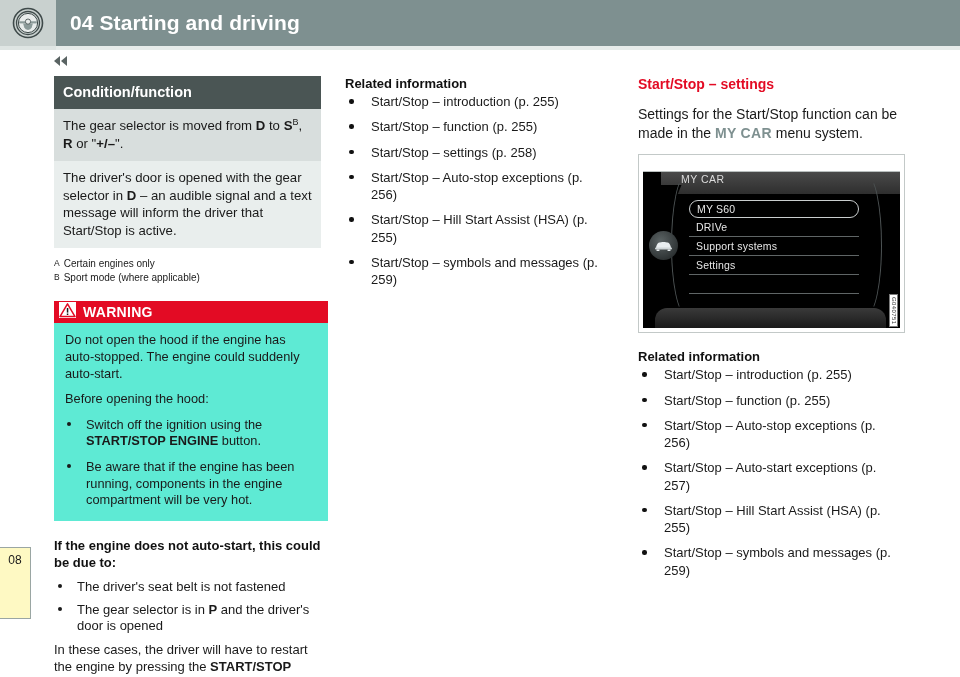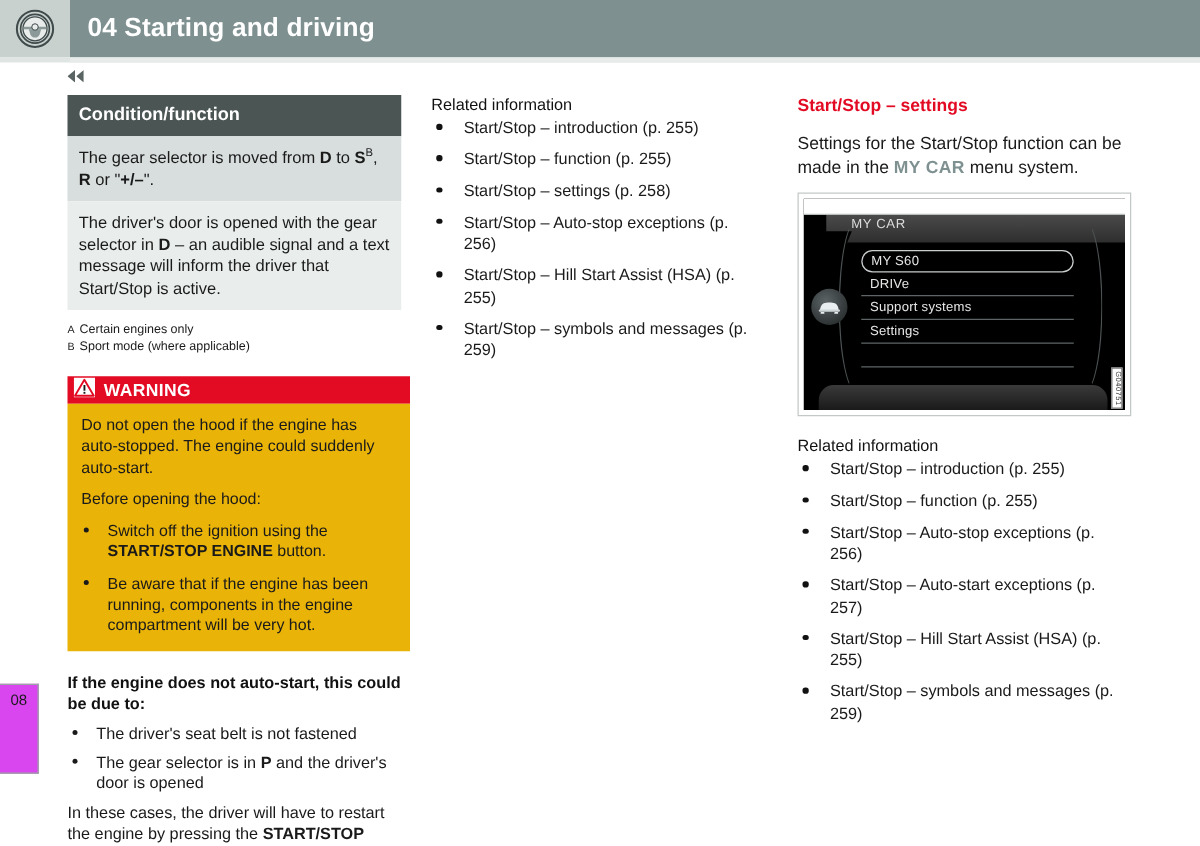--- a/index.html
+++ b/index.html
@@ -24,21 +24,21 @@
   }
   .header-title {
     color:#ffffff; font-size:21px; font-weight:bold; letter-spacing:0.1px;
   }
   .header-underline { position:absolute; left:0; top:46px; width:960px; height:4px; background:#dfe5e3; }
   .header-underline-right { position:absolute; left:56px; top:46px; width:904px; height:4px; background:#e7ecea; }
 
   
   .chapter-tab {
     position:absolute; left:0px; top:547px; width:31px; height:72px;
-    background:#d946ef; border:1px solid #9aa6a3; border-left:none;
+    background:#fef9c3; border:1px solid #9aa6a3; border-left:none;
     display:flex; align-items:flex-start; justify-content:center; padding-top:5px;
   }
   .chapter-tab-label { font-size:12px; color:#1a1a1a; font-weight:normal; }
 
   
   .back-arrows { position:absolute; left:54px; top:56px; display:flex; gap:1px; }
   .back-arrows svg { display:block; }
 
   
   .col { position:absolute; top:76px; width:267px; }
@@ -65,21 +65,21 @@
   .footnotes { margin-top:9px; }
   .footnote { font-size:10px; color:#1a1a1a; line-height:1.42; display:flex; gap:4px; }
   .footnote-mark { font-size:8.5px; line-height:1.6; }
 
   
   .warn { margin-top:16px; width:274px; }
   .warn-head {
     background:#e30b24; height:22px; display:flex; align-items:center; padding-left:5px; gap:7px;
   }
   .warn-head-label { color:#ffffff; font-size:14px; font-weight:bold; letter-spacing:0.3px; }
-  .warn-body { background:#eab308; padding:9px 11px 12px 11px; }
+  .warn-body { background:#5eead4; padding:9px 11px 12px 11px; }
   .warn-p { font-size:12.8px; color:#1a1a1a; line-height:1.3; margin-bottom:9px; }
   .warn-p:last-child { margin-bottom:0; }
   .warn-ul { list-style:none; margin:0; padding:0; }
   .warn-ul li {
     position:relative; padding-left:21px; font-size:12.8px; color:#1a1a1a;
     line-height:1.3; margin-bottom:9px;
   }
   .warn-ul li:last-child { margin-bottom:0; }
   .warn-ul li .bullet {
     position:absolute; left:2px; top:5px; width:4px; height:4px;
@@ -98,21 +98,21 @@
     position:relative; padding-left:23px; font-size:13px; color:#1a1a1a;
     line-height:1.3; margin-bottom:6px;
   }
   .blk-ul li .bullet {
     position:absolute; left:4px; top:5px; width:4px; height:4px;
     border-radius:50%; background:#1a1a1a; display:block;
   }
   .blk-ul li b { font-weight:bold; }
 
   
-  .relinfo-h { font-size:13px; font-weight:normal; color:#111; margin-bottom:2px; }
+  .relinfo-h { font-size:13px; font-weight:bold; color:#111; margin-bottom:2px; }
   .relinfo-ul { list-style:none; margin:0; padding:0; }
   .relinfo-ul li {
     position:relative; padding-left:26px; font-size:13px; color:#1a1a1a;
     line-height:1.33; margin-bottom:8px;
   }
   .relinfo-ul li .bullet {
     position:absolute; left:4px; top:6px; width:4.5px; height:4.5px;
     border-radius:50%; background:#111; display:block;
   }
 

